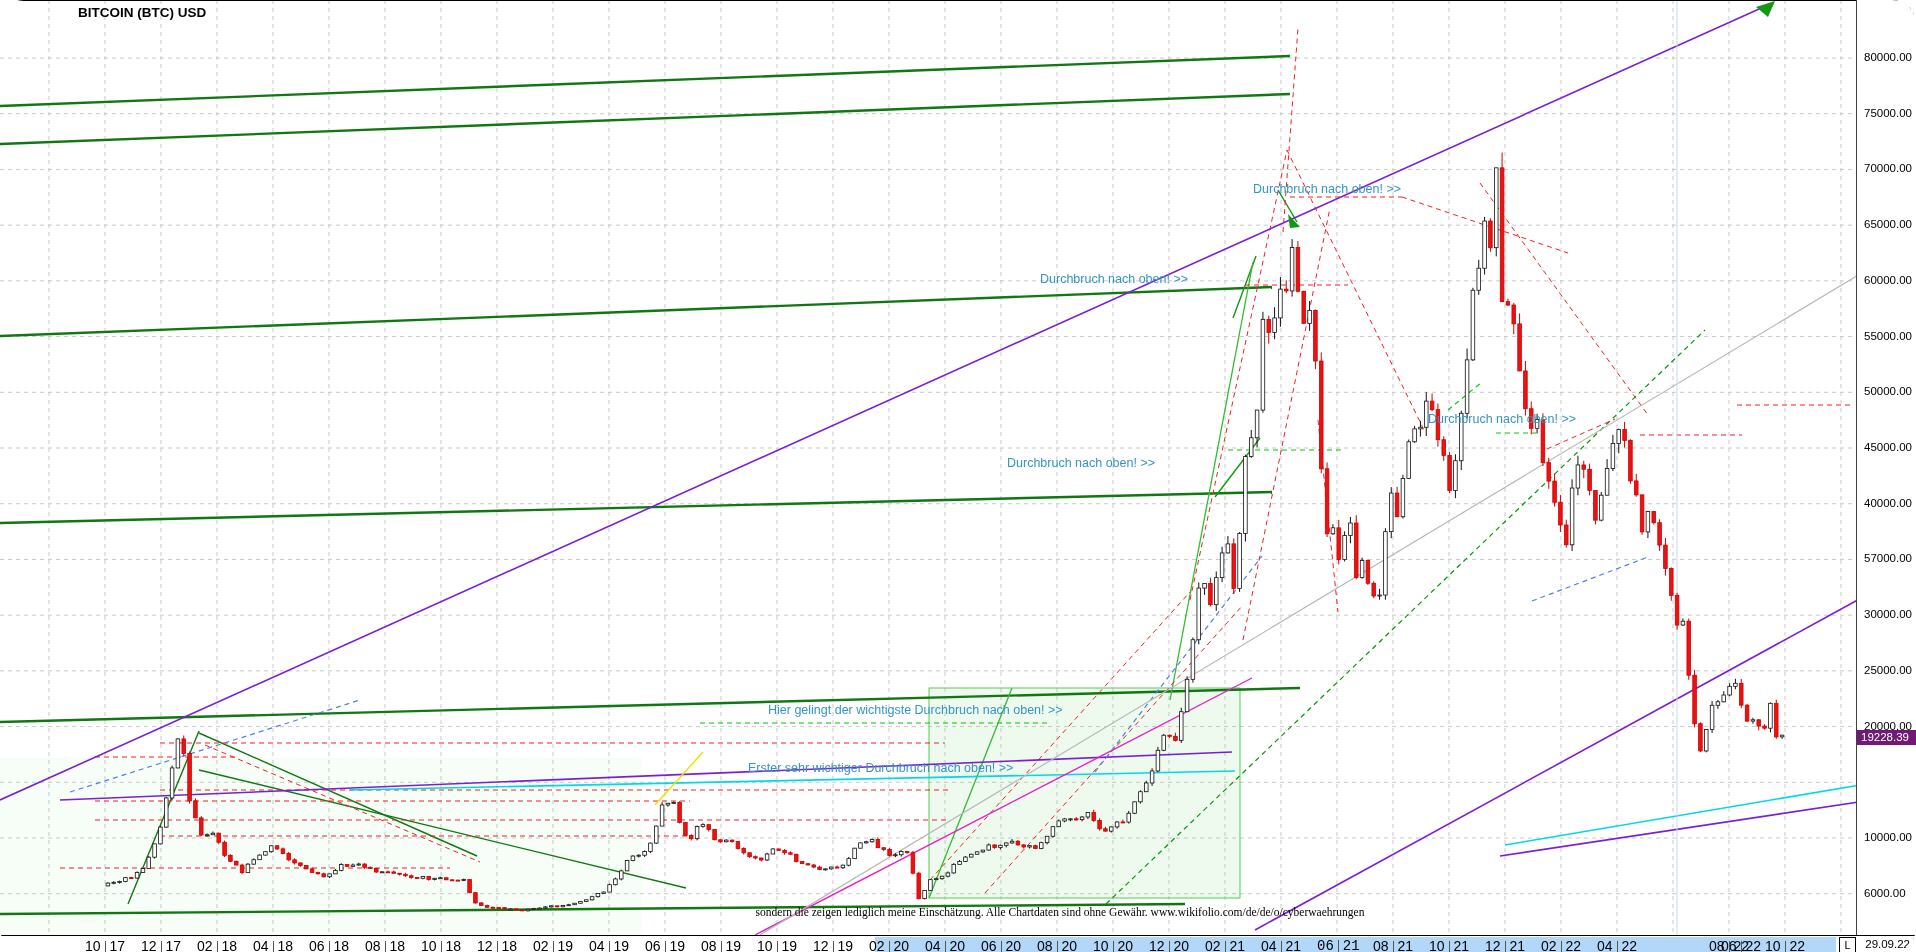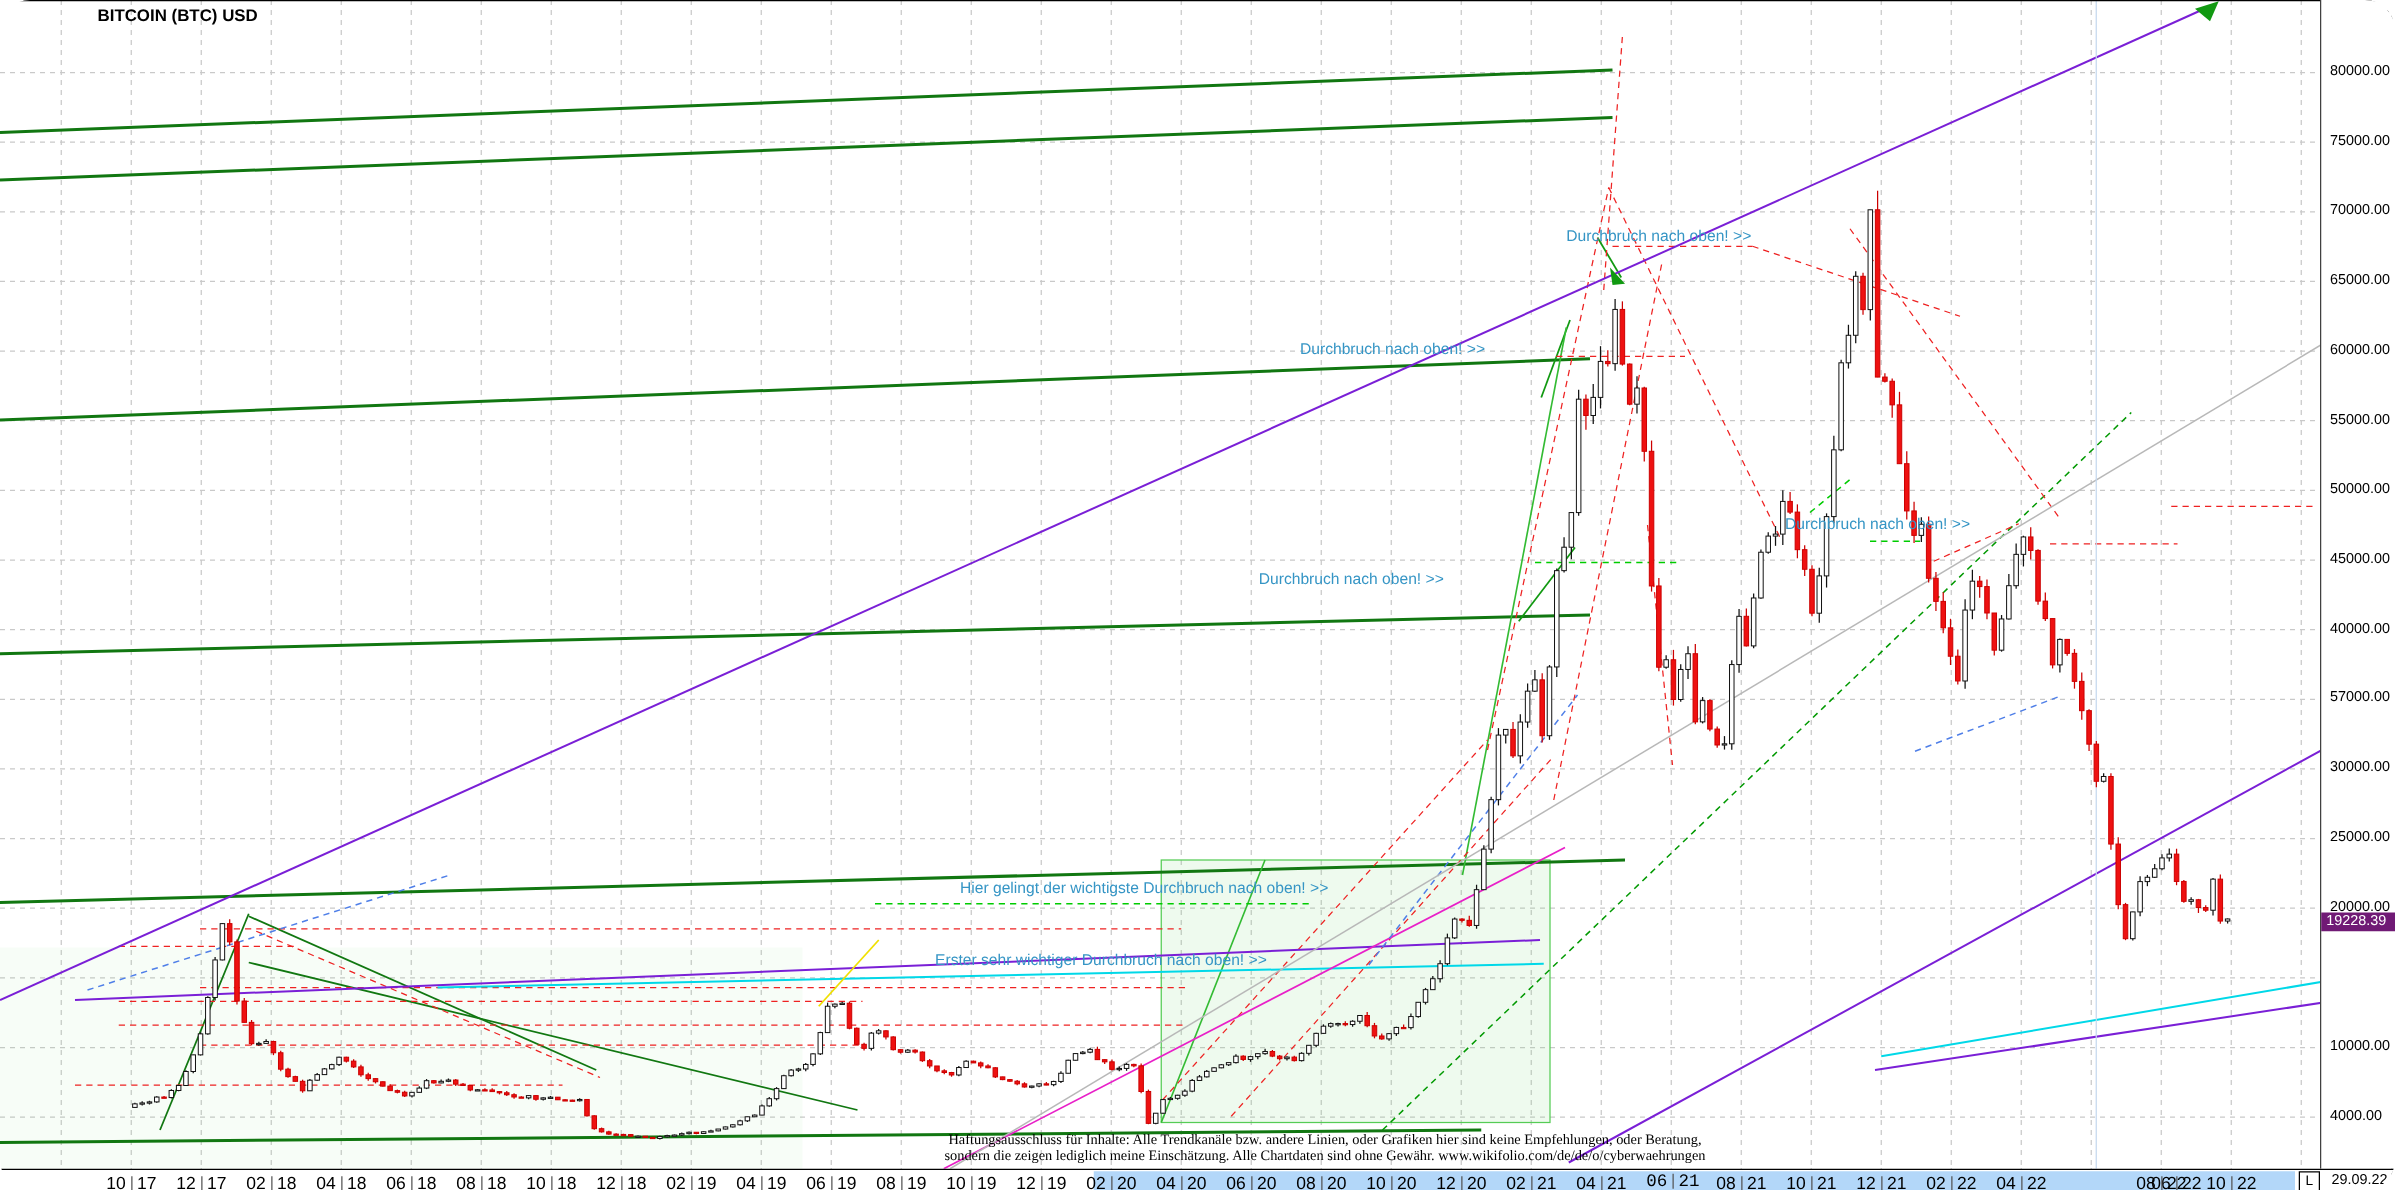--- a/index.html
+++ b/index.html
@@ -778,41 +778,40 @@
   <div id="annotations">
       <div class="annotation" style="left: 1253px; top: 182px;">Durchbruch nach oben! &gt;&gt;</div>
       <div class="annotation" style="left: 1040px; top: 272px;">Durchbruch nach oben! &gt;&gt;</div>
       <div class="annotation" style="left: 1007px; top: 456px;">Durchbruch nach oben! &gt;&gt;</div>
       <div class="annotation" style="left: 1428px; top: 412px;">Durchbruch nach oben! &gt;&gt;</div>
       <div class="annotation" style="left: 768px; top: 703px;">Hier gelingt der wichtigste Durchbruch nach oben! &gt;&gt;</div>
       <div class="annotation" style="left: 748px; top: 761px;">Erster sehr wichtiger Durchbruch nach oben! &gt;&gt;</div>
     </div>
 
   <div class="disclaimer">
-    <div>Haftungsausschluss für Inhalte: Alle Trendkanäle bzw. andere Linien, oder Grafiken hier sind keine Empfehlungen, oder Beratung,</div>
     <div>sondern die zeigen lediglich meine Einschätzung. Alle Chartdaten sind ohne Gewähr. www.wikifolio.com/de/de/o/cyberwaehrungen</div>
   </div>
 
   <div id="price-axis">
       <div class="price-label" style="top: 51px;">80000.00</div>
       <div class="price-label" style="top: 106.715px;">75000.00</div>
       <div class="price-label" style="top: 162.43px;">70000.00</div>
       <div class="price-label" style="top: 218.145px;">65000.00</div>
       <div class="price-label" style="top: 273.86px;">60000.00</div>
       <div class="price-label" style="top: 329.575px;">55000.00</div>
       <div class="price-label" style="top: 385.29px;">50000.00</div>
       <div class="price-label" style="top: 441.005px;">45000.00</div>
       <div class="price-label" style="top: 496.72px;">40000.00</div>
       <div class="price-label" style="top: 552.435px;">57000.00</div>
       <div class="price-label" style="top: 608.15px;">30000.00</div>
       <div class="price-label" style="top: 663.865px;">25000.00</div>
       <div class="price-label" style="top: 719.58px;">20000.00</div>
       <div class="price-label" style="top: 734px;">15000.00</div>
       <div class="price-label" style="top: 831.01px;">10000.00</div>
-      <div class="price-label" style="top: 886.725px;">4000.00</div>
+      <div class="price-label" style="top: 886.725px;">6000.00</div>
       <div class="current-price" style="top: 730px; background: #701a75;">19228.39</div>
     </div>
   <div id="date-axis">
       <div class="date-highlight" style="left: 875px; width: 961px; background: rgb(179, 215, 249);"></div>
       <div class="date-label" style="left: 85px;"><span class="mo">10</span><span class="tickline"></span><span class="yr">17</span></div>
       <div class="date-label" style="left: 141px;"><span class="mo">12</span><span class="tickline"></span><span class="yr">17</span></div>
       <div class="date-label" style="left: 197px;"><span class="mo">02</span><span class="tickline"></span><span class="yr">18</span></div>
       <div class="date-label" style="left: 253px;"><span class="mo">04</span><span class="tickline"></span><span class="yr">18</span></div>
       <div class="date-label" style="left: 309px;"><span class="mo">06</span><span class="tickline"></span><span class="yr">18</span></div>
       <div class="date-label" style="left: 365px;"><span class="mo">08</span><span class="tickline"></span><span class="yr">18</span></div>

